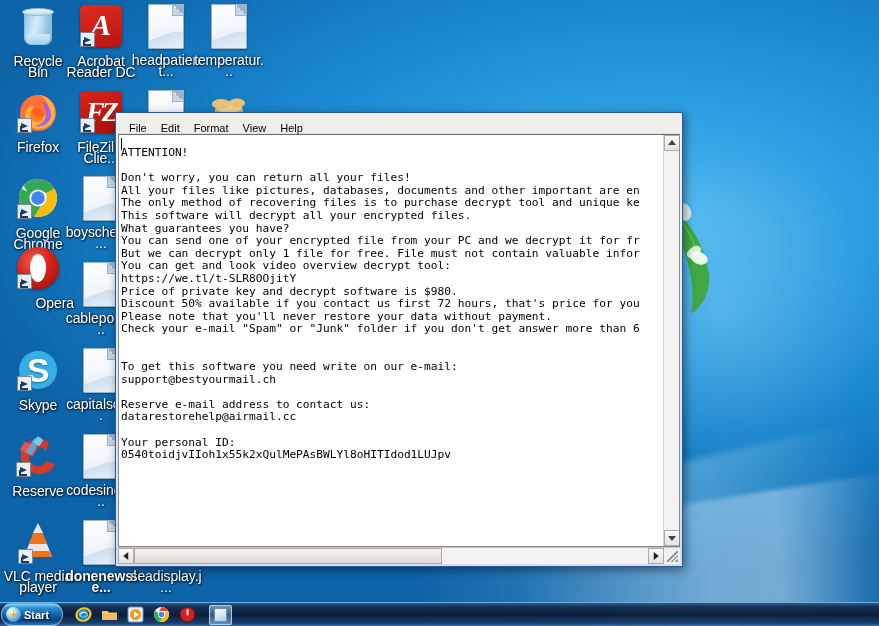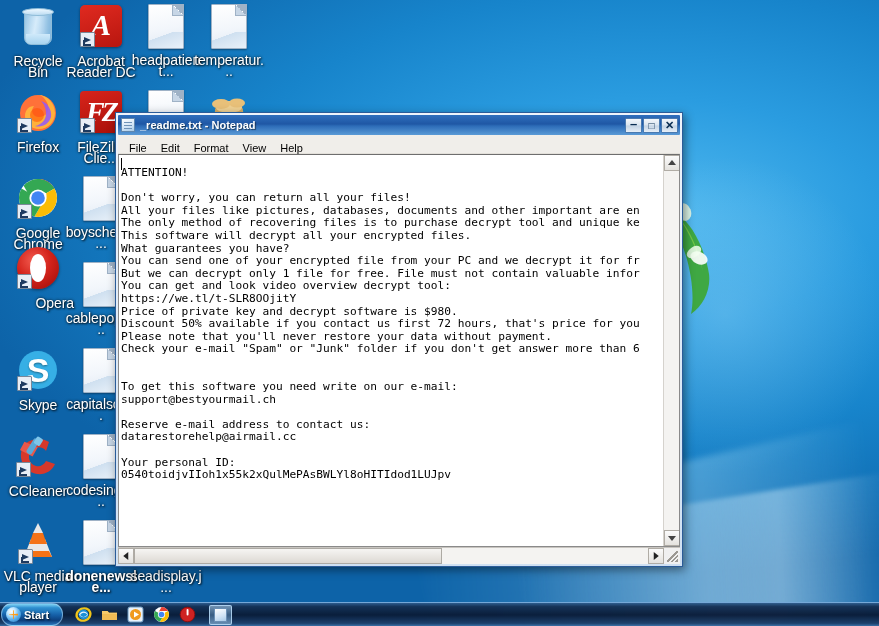--- a/index.html
+++ b/index.html
@@ -654,21 +654,21 @@
         <div class="ccl">
           <svg viewBox="0 0 44 42" width="44" height="42">
             <path d="M33 7 C24 1 10 4 6 14 C2 25 9 37 21 39 C29 40 36 36 39 29 L30 26 C28 30 24 32 20 31 C13 29 11 21 15 16 C19 11 27 11 30 16 Z" fill="#d6382b"></path>
             <path d="M10 6 L22 14 L15 22 L4 13 Z" fill="#e8574a" transform="rotate(-12 13 14)"></path>
             <rect x="14" y="3" width="6" height="17" rx="2" fill="#5aa8d8" transform="rotate(32 17 11)"></rect>
             <rect x="19" y="2" width="7" height="8" rx="1.5" fill="#7fc6ea" transform="rotate(32 22 6)"></rect>
           </svg>
           <div class="shortcut-badge"></div>
         </div>
       </div>
-      <div class="lbl">CCleaner</div>
+      <div class="lbl">Reserve</div>
     </div>
 
     <div class="dicon" style="left:65px; top:432px;">
       <div class="glyph">
         <div class="file-page">
             <div class="fold"></div>
             <div class="wave"></div>
           </div>
       </div>
       <div class="lbl">codesingle...</div>
@@ -713,33 +713,20 @@
   </div>
 
   <div id="watermark">
     <div>ANTISPY</div>
     <div class="wm-line2">WARE</div>
   </div>
 
   <div id="notepad">
     <div id="np-frame">
 
-      <div id="np-titlebar">
-        <div id="np-title-icon"></div>
-        <div id="np-title-text">_readme.txt - Notepad</div>
-        <div class="np-btn" id="np-min">
-          <span class="mark">–</span>
-        </div>
-        <div class="np-btn" id="np-max">
-          <span class="mark">□</span>
-        </div>
-        <div class="np-btn" id="np-close">
-          <span class="mark">✕</span>
-        </div>
-      </div>
 
       <div id="np-menubar">
         <div class="np-menu">File</div>
         <div class="np-menu">Edit</div>
         <div class="np-menu">Format</div>
         <div class="np-menu">View</div>
         <div class="np-menu">Help</div>
       </div>
 
       <div id="np-body">

